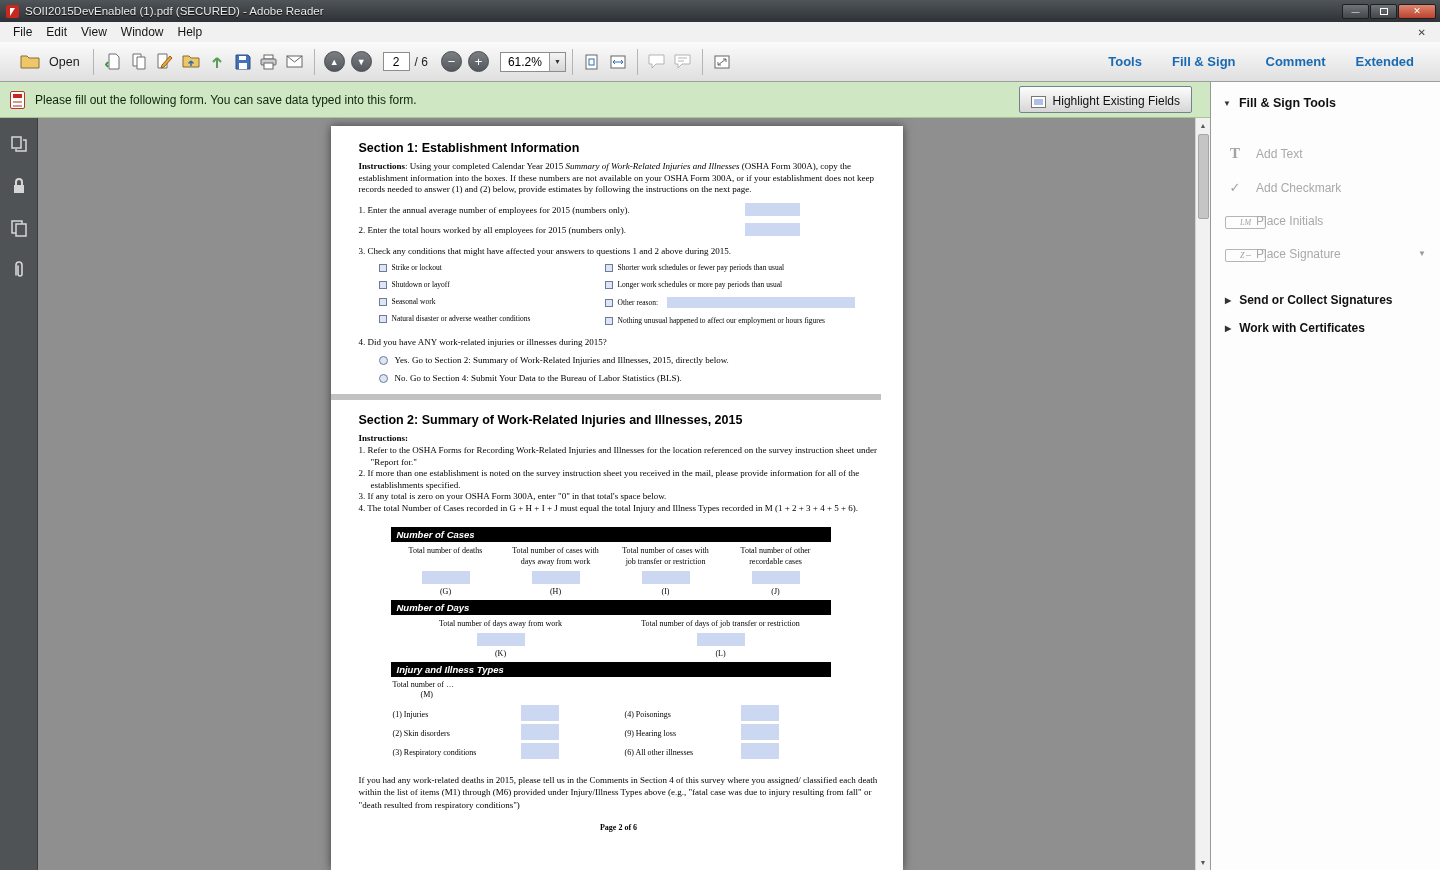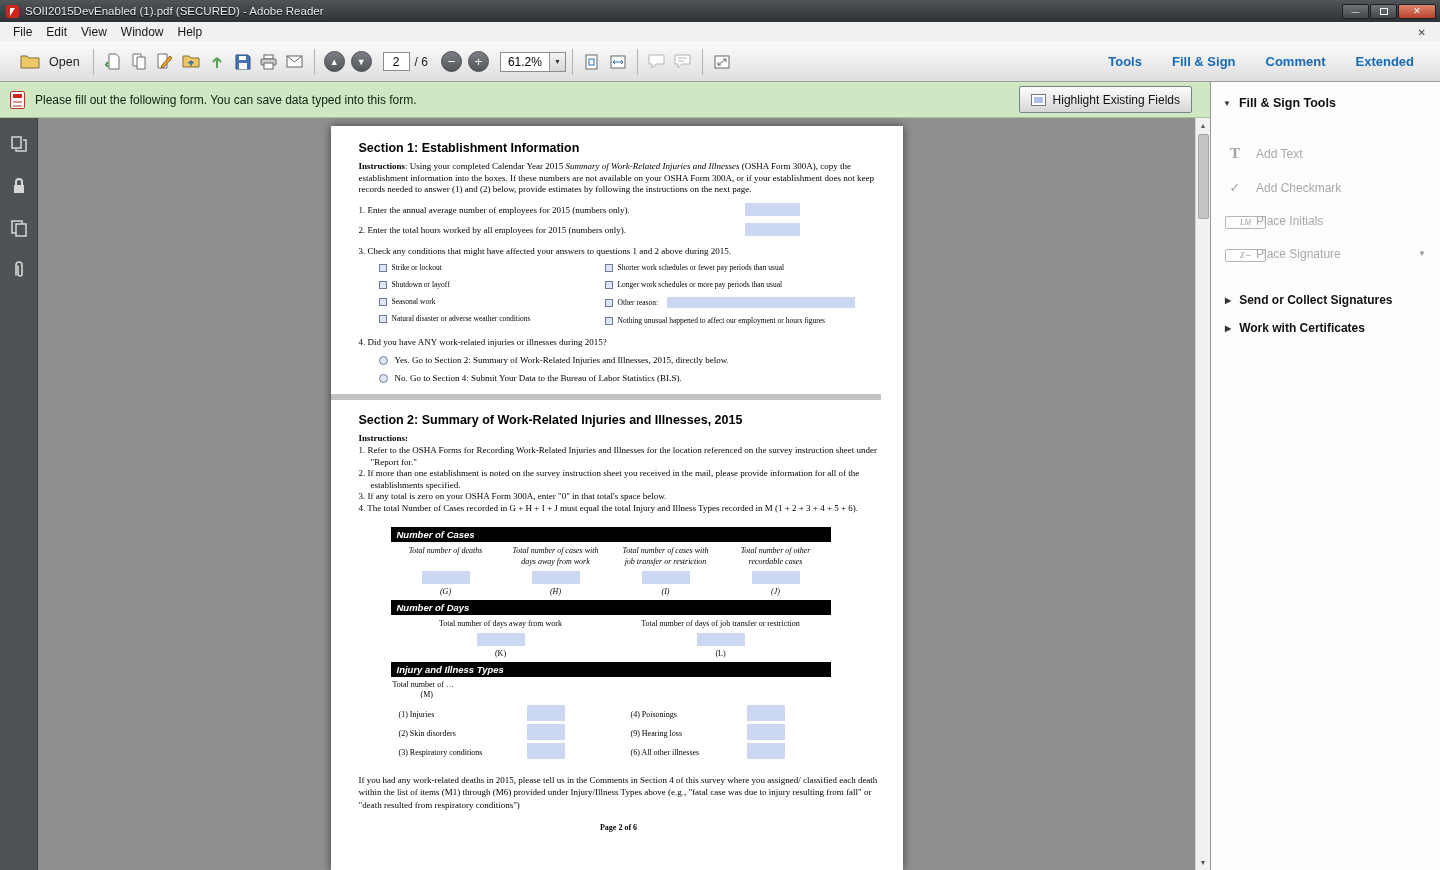--- a/index.html
+++ b/index.html
@@ -39,21 +39,21 @@
 
   
   .main{flex:1;display:flex;min-height:0;}
   .left-col{flex:1;display:flex;flex-direction:column;min-width:0;}
 
   
   .notifbar{height:36px;background:#cfe7c2;border-bottom:1px solid #a5c497;display:flex;align-items:center;padding:0 10px;font-size:12px;color:#10240f;flex:none;}
   .form-icon{width:15px;height:18px;background:#fff;border:1px solid #b2382e;border-radius:2px;margin-right:10px;position:relative;flex:none;}
   .form-icon::before{content:"";position:absolute;left:2px;top:2px;right:2px;height:4px;background:#c8281e;}
   .form-icon::after{content:"";position:absolute;left:2px;top:9px;right:2px;height:2px;background:#d9958f;box-shadow:0 4px 0 #d9958f;}
-  .hl-btn{margin-left:auto;margin-right:8px;height:27px;display:flex;align-items:center;gap:7px;padding:12px 11px;font-size:12px;color:#111;background:linear-gradient(#fdfdfd,#d6d6d6);border:1px solid #75828c;border-radius:2px;white-space:nowrap;}
+  .hl-btn{margin-left:auto;margin-right:8px;height:27px;display:flex;align-items:flex-end;gap:7px;padding:4px 11px;font-size:12px;color:#111;background:linear-gradient(#fdfdfd,#d6d6d6);border:1px solid #75828c;border-radius:2px;white-space:nowrap;}
   .hl-icon{width:15px;height:12px;background:#fff;border:1px solid #777;position:relative;flex:none;}
   .hl-icon::before{content:"";position:absolute;left:2px;top:2px;right:2px;bottom:2px;background:#aebfe8;}
 
   
   .doc-row{flex:1;display:flex;min-height:0;}
   .sidebar{width:38px;background:#4f5356;border-right:1px solid #3a3d3f;display:flex;flex-direction:column;align-items:center;padding-top:16px;gap:22px;flex:none;}
   .side-icon{width:20px;height:20px;display:flex;align-items:center;justify-content:center;}
   .doc-area{flex:1;background:#8f8f8f;display:flex;justify-content:center;overflow:hidden;}
   .scrollbar{width:15px;background:#f1f1f1;border-left:1px solid #d2d2d2;display:flex;flex-direction:column;align-items:center;flex:none;}
   .sb-btn{width:15px;height:15px;font-size:7px;color:#555;display:flex;align-items:center;justify-content:center;flex:none;}
@@ -77,29 +77,29 @@
   .checkbox{width:8px;height:8px;background:#dde5f6;border:1px solid #6c7b9a;flex:none;}
   .other-field{width:188px;height:11px;background:#ccd8f2;margin-left:4px;flex:none;}
   .q4{margin-top:12px;}
   .radio-row{display:flex;align-items:center;gap:7px;margin:8px 0 0 20px;}
   .radio{width:9px;height:9px;border-radius:50%;background:#dde5f6;border:1px solid #6c7b9a;flex:none;}
   .divider{height:6px;background:#c2c2c2;margin:11px 0 13px -28px;width:550px;}
   .s2-instr-label{font-weight:700;margin-bottom:2px;}
   .s2-item{padding-left:12px;text-indent:-12px;line-height:1.28;}
   .osha-table{width:440px;margin-left:32px;margin-top:13px;}
   .bar{background:#000;color:#fff;font-family:"Liberation Sans",sans-serif;font-style:italic;font-weight:700;font-size:9.5px;padding:2px 6px;}
-  .cases-grid{display:grid;grid-template-columns:repeat(4,1fr);text-align:center;font-style:italic;}
+  .cases-grid{display:grid;grid-template-columns:repeat(4,1fr);text-align:center;}
   .days-grid{display:grid;grid-template-columns:220px 220px;text-align:center;}
   .col-head{font-size:8px;line-height:1.3;padding:4px 8px 0;}
   .cell-field{padding:4px 0 1px;}
   .gfield{width:48px;}
   .col-tag{font-size:8px;padding-bottom:4px;}
   .types-sub{font-size:8px;margin:3px 0 0 2px;}
   .types-m{font-size:8px;margin:1px 0 6px 30px;}
-  .types-grid{display:grid;grid-template-columns:128px 44px 60px 116px 44px;row-gap:1px;align-items:center;margin-left:8px;}
+  .types-grid{display:grid;grid-template-columns:128px 44px 60px 116px 44px;row-gap:1px;align-items:center;margin-left:2px;}
   .type-label{font-size:8px;}
   .type-field{width:38px;height:16px;background:#ccd8f2;}
   .deaths-note{margin-top:13px;line-height:1.35;}
   .page-footer{text-align:center;font-size:8px;font-weight:700;margin-top:12px;font-family:Liberation Serif, serif;}
 
   
   .panel{width:230px;background:#fdfdfd;border-left:1px solid #999;flex:none;display:flex;flex-direction:column;}
   .panel-header{display:flex;align-items:center;gap:8px;padding:14px 12px 10px 12px;font-weight:700;font-size:12.5px;color:#111;}
   .tri{font-size:8px;color:#333;flex:none;}
   .tools-list{margin-top:16px;display:flex;flex-direction:column;}

